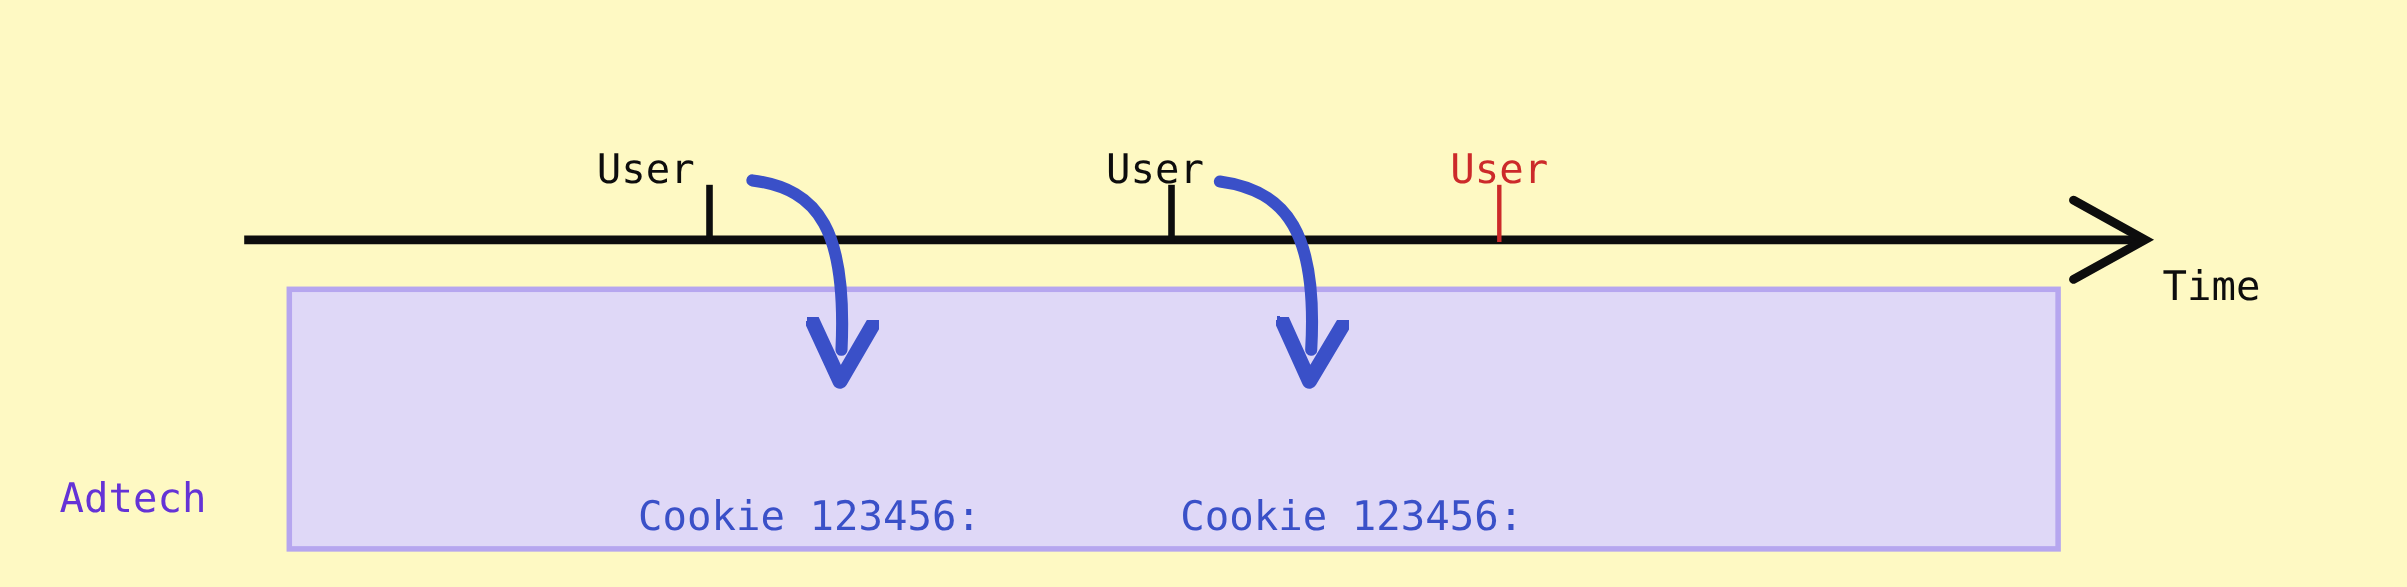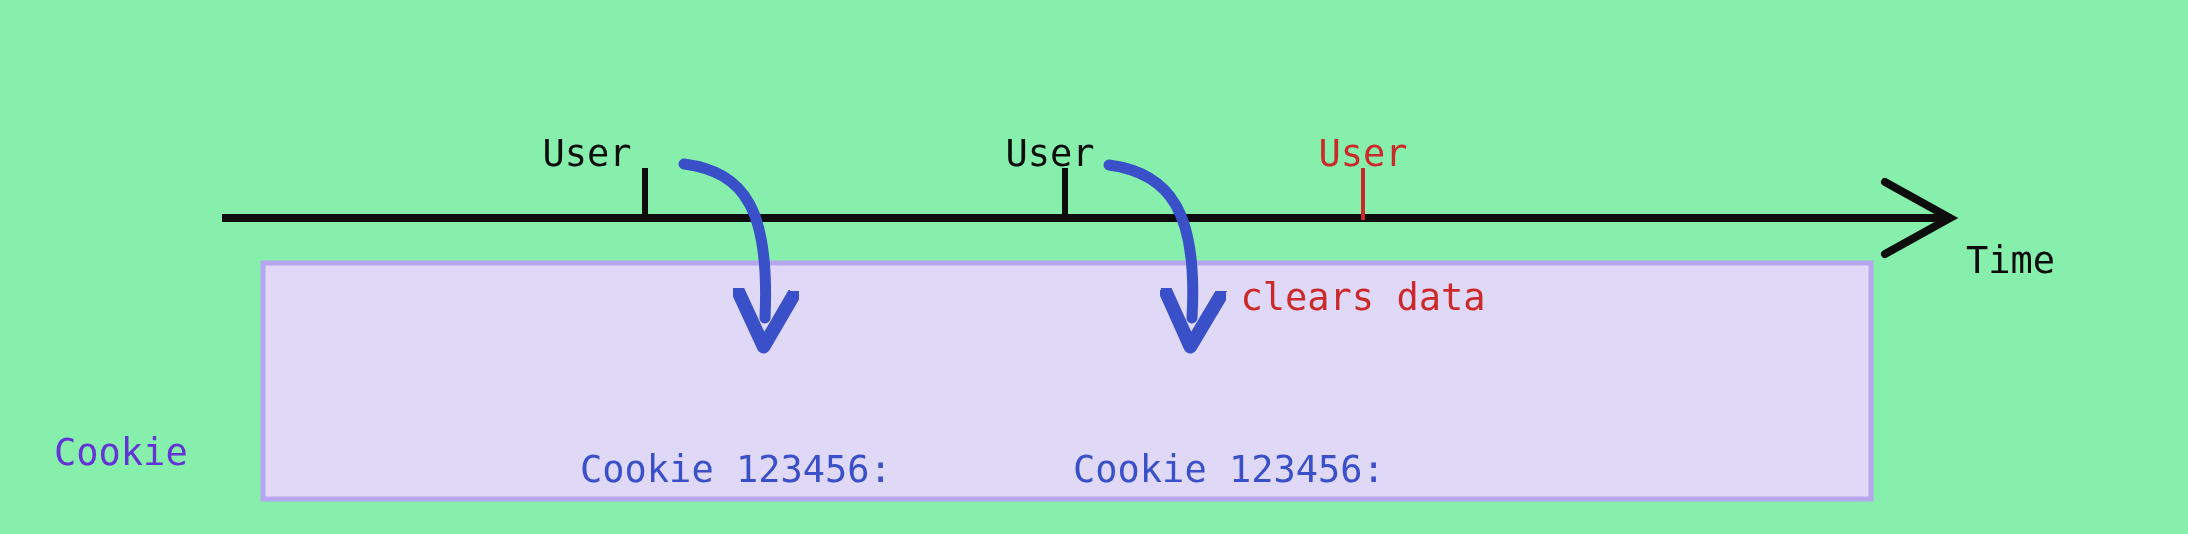--- a/index.html
+++ b/index.html
@@ -7,21 +7,21 @@
     padding: 0;
     background: #ffffff;
   }
   body {
     font-family: "DejaVu Sans Mono", "Liberation Mono", monospace;
   }
   #diagram-root {
     position: relative;
     width: 2188px;
     height: 534px;
-    background: #86efac;
+    background: #fef9c3;
     overflow: hidden;
   }
   #diagram-svg {
     position: absolute;
     left: 0;
     top: 0;
     width: 2188px;
     height: 534px;
   }
   .label {
@@ -100,27 +100,26 @@
   <div class="label evt-label evt-black" id="evt-1">
     <div>User</div>
   </div>
 
   <div class="label evt-label evt-black" id="evt-2">
     <div>User</div>
   </div>
 
   <div class="label evt-label evt-red" id="evt-3">
     <div>User</div>
-    <div>clears data</div>
   </div>
 
   <div class="label" id="time-label">Time</div>
 
   <div class="label" id="adtech-label">
-    <div>Cookie</div>
+    <div>Adtech</div>
     
   </div>
 
   <div class="cookie-label" id="cookie-1">
     <div>Cookie 123456:</div>
     
   </div>
 
   <div class="cookie-label" id="cookie-2">
     <div>Cookie 123456:</div>

